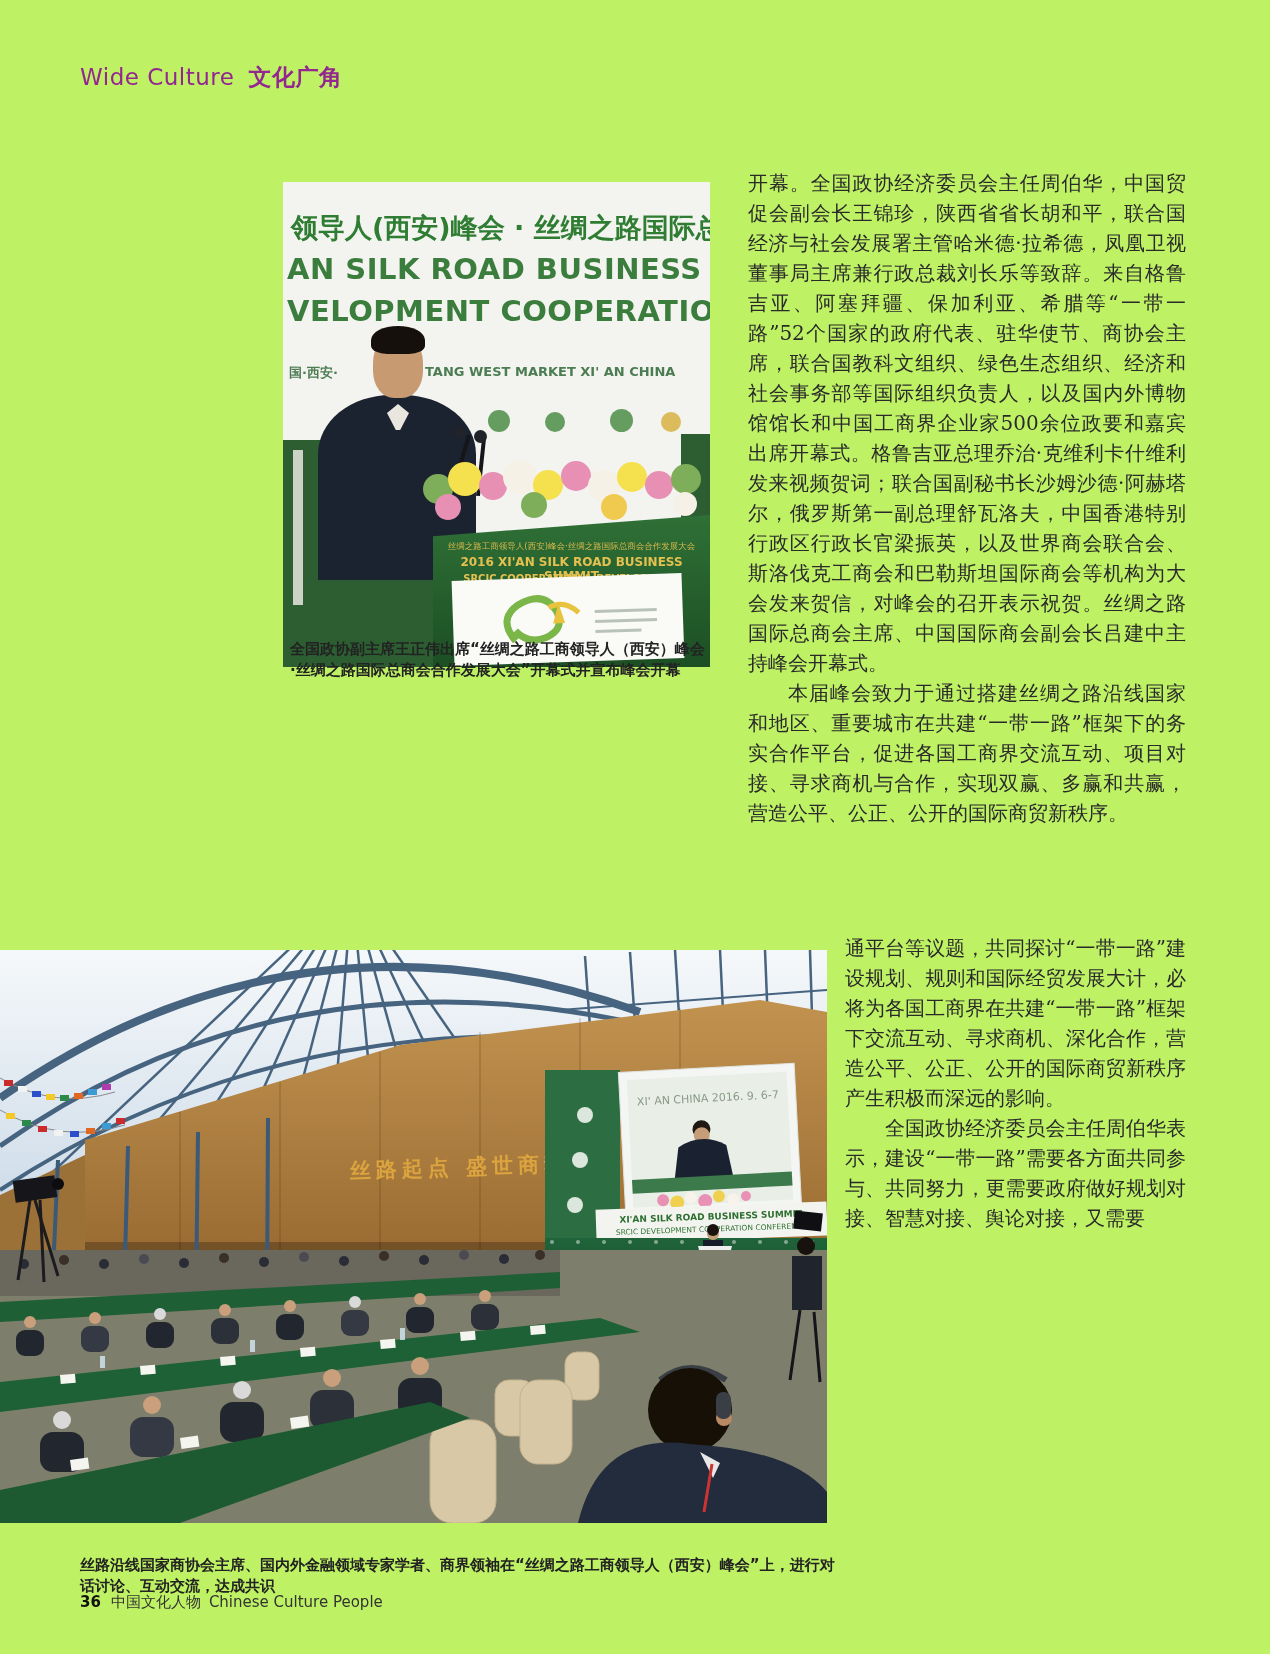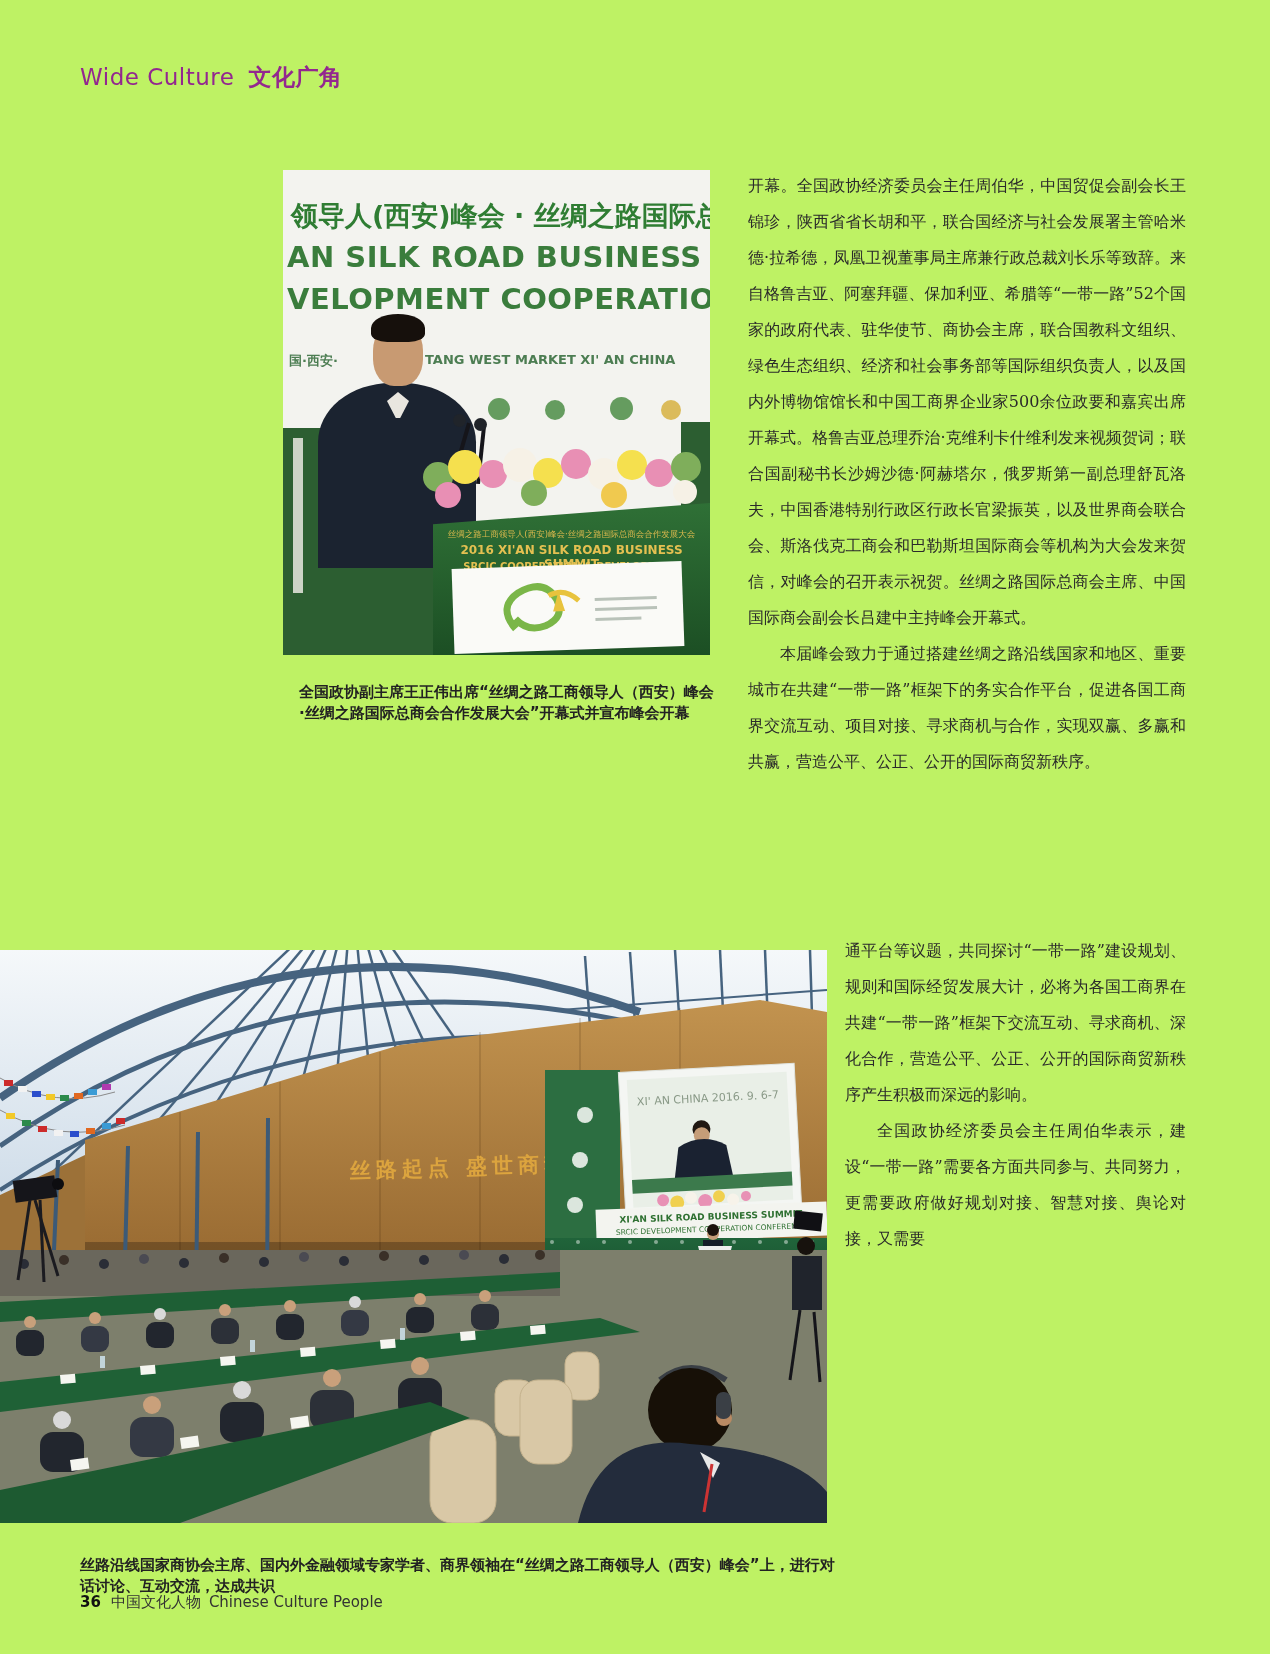--- a/index.html
+++ b/index.html
@@ -4,21 +4,21 @@
 <style>
   html,body{margin:0;padding:0;background:#ffffff;}
   .page{position:relative;width:1270px;height:1654px;background:#bef264;overflow:hidden;
         font-family:"DejaVu Sans",sans-serif;color:#231f20;}
 
   
   .header{position:absolute;left:80px;top:62px;font-size:23px;font-weight:500;color:#93278f;letter-spacing:.5px;}
   .header .h-zh{margin-left:14px;font-weight:700;}
 
   
-  .photo1{position:absolute;left:283px;top:170px;width:427px;height:485px;background:#f3f3ef;overflow:hidden;}
+  .photo1{position:absolute;left:283px;top:182px;width:427px;height:485px;background:#f3f3ef;overflow:hidden;}
   .p1-zh{position:absolute;left:8px;top:28px;width:520px;font-size:27px;font-weight:700;color:#2f7d33;white-space:nowrap;}
   .p1-en{position:absolute;left:4px;font-size:29px;font-weight:700;color:#3a7d3c;letter-spacing:.5px;white-space:nowrap;}
   .p1-small{position:absolute;top:182px;font-size:13px;font-weight:700;color:#4c7d52;white-space:nowrap;}
   .logo-dot{position:absolute;border-radius:50%;background:#55924f;opacity:.9;}
   .green-side{position:absolute;background:#2c5e31;}
   .white-strip{position:absolute;left:10px;top:268px;width:10px;height:155px;background:#e9e7e0;opacity:.85;}
   .suit{position:absolute;left:35px;top:213px;width:158px;height:185px;background:#1b2330;
         border-radius:46% 46% 0 0 / 32% 32% 0 0;}
   .shirt{position:absolute;left:104px;top:222px;width:22px;height:26px;background:#e9e6df;
          clip-path:polygon(50% 0,100% 35%,60% 100%,40% 100%,0 35%);}
@@ -30,25 +30,25 @@
   .podium{position:absolute;left:150px;top:333px;width:277px;height:152px;
           background:linear-gradient(#2f7036,#1c4f24);
           clip-path:polygon(0 14%,100% 0,100% 100%,0 100%);}
   .podium-zh{position:absolute;left:0;top:26px;width:100%;text-align:center;font-size:8.5px;color:#d9b84d;white-space:nowrap;}
   .podium-en1{position:absolute;left:0;top:40px;width:100%;text-align:center;font-size:12px;font-weight:700;color:#e4c051;}
   .podium-en2{position:absolute;left:0;top:58px;width:100%;text-align:center;font-size:10px;font-weight:700;color:#e4c051;}
   .logo-panel{position:absolute;left:170px;top:395px;width:230px;height:85px;background:#fafaf7;transform:rotate(-2deg);}
 
   
   .caption{font-family:"DejaVu Sans",sans-serif;font-size:15px;line-height:21px;color:#222222;}
-  .caption1{position:absolute;left:290px;top:682px;width:420px;font-weight:700;margin-left:9px;}
+  .caption1{position:absolute;left:290px;top:639px;width:420px;font-weight:700;}
   .caption2{position:absolute;left:80px;top:1533px;width:766px;font-weight:600;margin-top:22px;}
 
   
-  .body-text{font-family:"DejaVu Serif",serif;font-size:16px;line-height:36px;text-align:justify;color:#2a2a2a;}
+  .body-text{font-family:"DejaVu Serif",serif;font-size:20px;line-height:30px;text-align:justify;color:#2a2a2a;}
   .col-left{position:absolute;left:283px;top:737px;width:427px;}
   .col-left p{margin:0;text-indent:2em;}
   .col-wide{position:absolute;left:748px;top:168px;width:438px;}
   .col-narrow{position:absolute;left:845px;top:933px;width:341px;}
   .col-wide p,.col-narrow p{margin:0;text-indent:2em;}
   .col-wide p.nop,.col-narrow p.nop{text-indent:0;}
 
   
   .photo2{position:absolute;left:0;top:950px;width:827px;height:573px;overflow:hidden;background:#dce6ef;}
 

